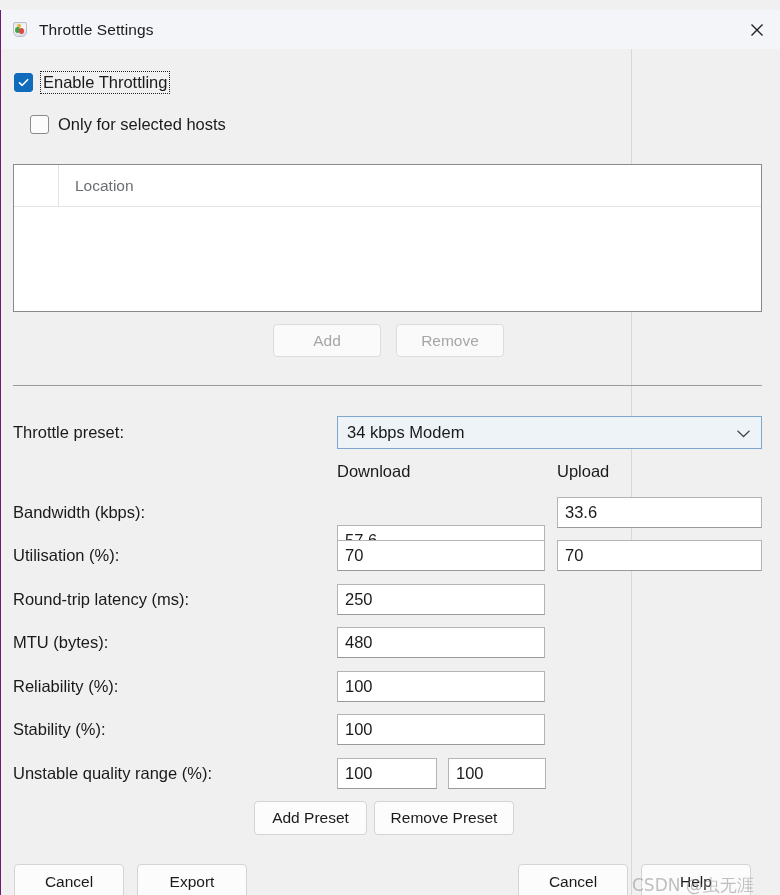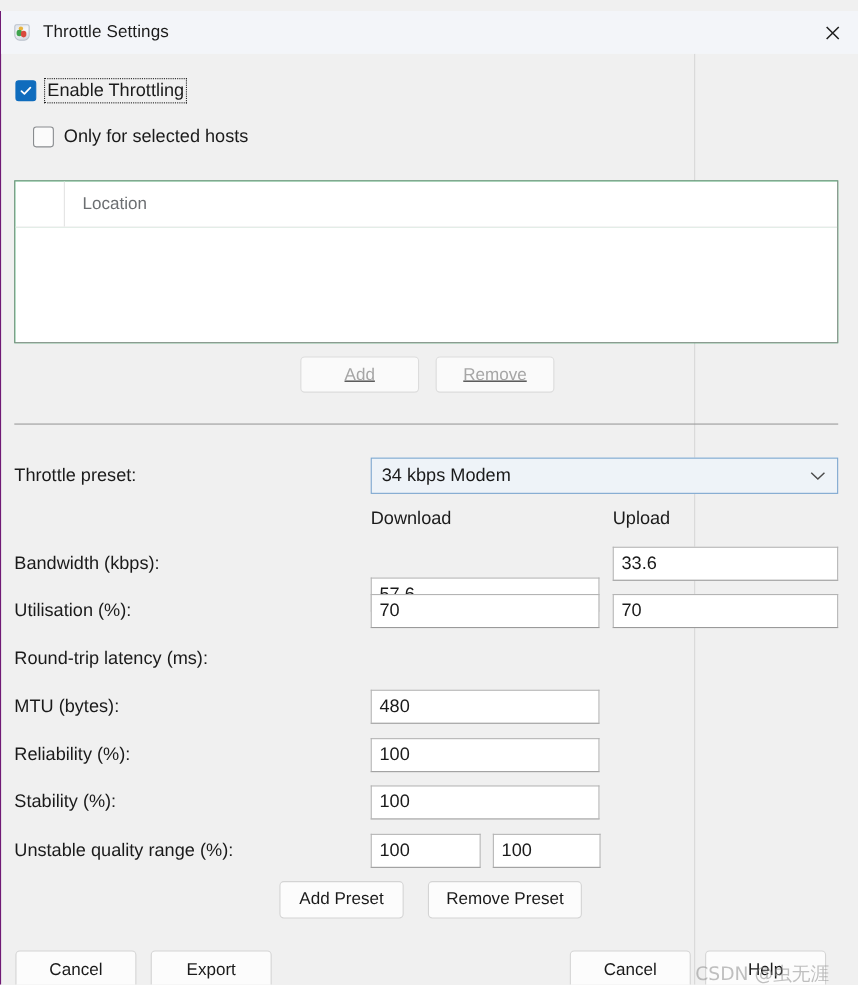--- a/index.html
+++ b/index.html
@@ -84,41 +84,41 @@
   .chk-label.focused {
     outline: 1.5px dotted #222;
     outline-offset: 1px;
     padding: 0 1px;
   }
 
   
   .table-box {
     position: absolute; left: 12px; top: 154px;
     width: 749px; height: 148px;
-    background: #22c55e;
+    background: #ef4444;
     border: 1px solid #8a8a8a;
   }
   .table-head {
     display: flex; height: 42px;
     border-bottom: 1px solid #e3e3e3;
     background: #ffffff;
   }
   .th-check {
     width: 45px; height: 100%;
     border-right: 1px solid #e3e3e3;
   }
   .th-location {
     flex: 1; display: flex; align-items: center;
     padding-left: 16px;
     font-size: 15.5px; color: #6c6f72;
   }
   .table-body { height: 104px; background: #fff; }
 
   
-  .addrem { position: absolute; left: 272px; top: 314px; display: flex; gap: 15px; text-decoration: underline; }
+  .addrem { position: absolute; left: 272px; top: 314px; display: flex; gap: 15px; }
   .btn {
     background: #fcfcfc;
     border: 1px solid #d4d4d4;
     border-radius: 4px;
     font-family: "Liberation Sans", sans-serif;
     font-size: 15.5px;
     color: #1a1a1a;
     display: flex; align-items: center; justify-content: center;
     cursor: pointer;
     padding: 0;
@@ -171,21 +171,21 @@
     padding-left: 7px;
     font-size: 16.5px; color: #1a1a1a;
     cursor: text;
   }
   .col-dl { left: 336px; width: 208px; }
   .col-ul { left: 556px; width: 205px; }
   .half-a { left: 336px; width: 100px; }
   .half-b { left: 447px; width: 98px; }
 
   
-  .presetbtns { position: absolute; left: 253px; top: 791px; display: flex; gap: 22px; }
+  .presetbtns { position: absolute; left: 253px; top: 791px; display: flex; gap: 7px; }
   .btn-addpreset { width: 113px; height: 34px; }
   .btn-rempreset { width: 140px; height: 34px; }
 
   
   .btn-import { position: absolute; left: 13px;  top: 854px; width: 110px; height: 35px; }
   .btn-export { position: absolute; left: 136px; top: 854px; width: 110px; height: 35px; }
   .btn-ok {
     position: absolute; left: 394px; top: 854px; width: 110px; height: 35px;
     background: #eaf2fb; border: 1px solid #4b9bda;
   }
@@ -264,20 +264,21 @@
 
   <div class="row-label" style="top:493px">Bandwidth (kbps):</div>
   <div class="tinput col-dl" style="top:515px">57.6</div>
   <div class="tinput col-ul" style="top:487px">33.6</div>
 
   <div class="row-label" style="top:536px">Utilisation (%):</div>
   <div class="tinput col-dl" style="top:530px">70</div>
   <div class="tinput col-ul" style="top:530px">70</div>
 
   <div class="row-label" style="top:580px">Round-trip latency (ms):</div>
+  <div class="tinput col-dl" style="top:574px">250</div>
 
   <div class="row-label" style="top:623px">MTU (bytes):</div>
   <div class="tinput col-dl" style="top:617px">480</div>
 
   <div class="row-label" style="top:667px">Reliability (%):</div>
   <div class="tinput col-dl" style="top:661px">100</div>
 
   <div class="row-label" style="top:710px">Stability (%):</div>
   <div class="tinput col-dl" style="top:704px">100</div>
 

